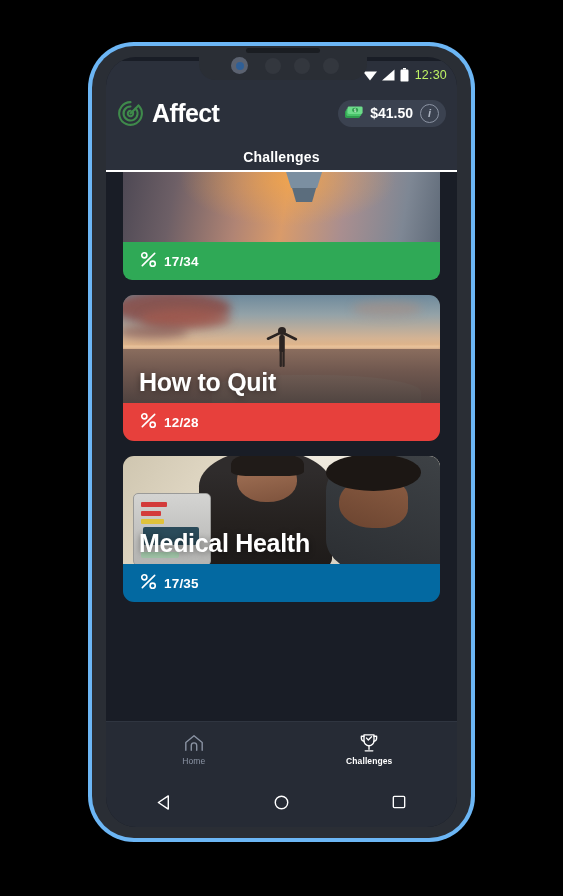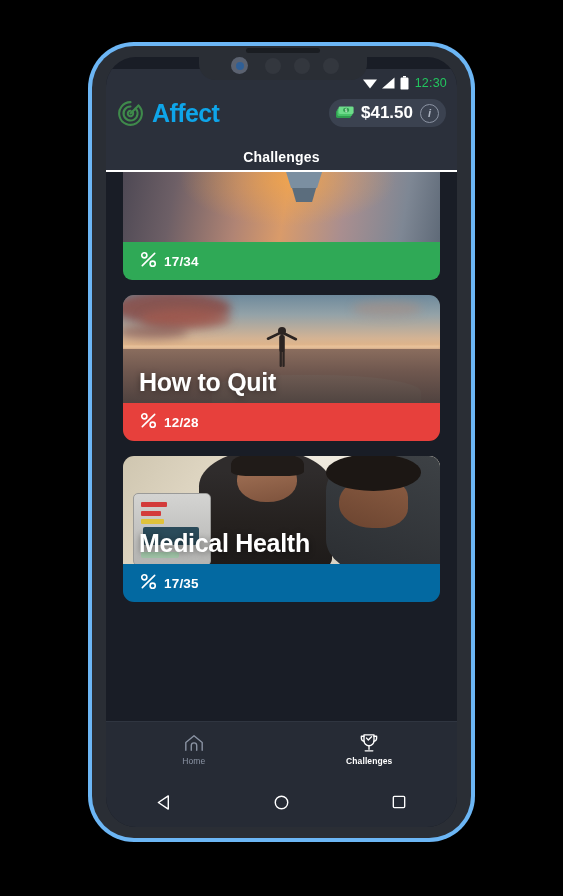--- a/index.html
+++ b/index.html
@@ -35,44 +35,44 @@
   }
   .cam{
     position:absolute;top:57px;width:17px;height:17px;border-radius:50%;
     background:#5b6270;z-index:31;display:flex;align-items:center;justify-content:center;
   }
   .cam i{display:block;width:8px;height:8px;border-radius:50%;background:#2f5f96;}
   .sensor{position:absolute;top:58px;width:16px;height:16px;border-radius:50%;background:#33373e;z-index:31;}
 
   
   .statusbar{
-    position:absolute;left:0;top:12px;width:351px;height:28px;
+    position:absolute;left:0;top:4px;width:351px;height:28px;
     display:flex;align-items:center;justify-content:flex-end;
-    padding-right:10px;box-sizing:border-box;color:#22c55e;z-index:20;
+    padding-right:10px;box-sizing:border-box;color:#bef264;z-index:20;
     background:#2b303b;
   }
   .statusbar .ic{margin-left:5px;display:flex;align-items:center;}
   .sb-time{font-size:12.5px;margin-left:6px;letter-spacing:.2px;}
 
   
   .appheader{
     position:absolute;left:0;top:28px;width:351px;height:56px;
     background:#2b303b;display:flex;align-items:center;
     padding:0 11px;box-sizing:border-box;z-index:18;
   }
   .brand{display:flex;align-items:center;gap:8px;}
   .brand-mark{width:27px;height:27px;flex:none;}
-  .brand-text{color:#0ea5e9;font-size:25px;font-weight:700;letter-spacing:-.6px;}
+  .brand-text{color:#ffffff;font-size:25px;font-weight:700;letter-spacing:-.6px;}
 
   .money{
     margin-left:auto;display:flex;align-items:center;gap:7px;
     background:#3b4250;border-radius:14px;padding:4px 7px 4px 6px;
   }
   .money-emoji{font-size:15px;line-height:1;}
-  .money-amt{color:#fff;font-size:17px;font-weight:700;}
+  .money-amt{color:#fff;font-size:14px;font-weight:700;}
   .money-info{
     width:17px;height:17px;border-radius:50%;border:1.4px solid #8b93a3;
     color:#aeb5c2;font-size:11px;font-weight:700;display:flex;
     align-items:center;justify-content:center;font-style:italic;
   }
 
   
   .tabs{
     position:absolute;left:0;top:84px;width:351px;height:31px;
     background:#2b303b;display:flex;z-index:18;

